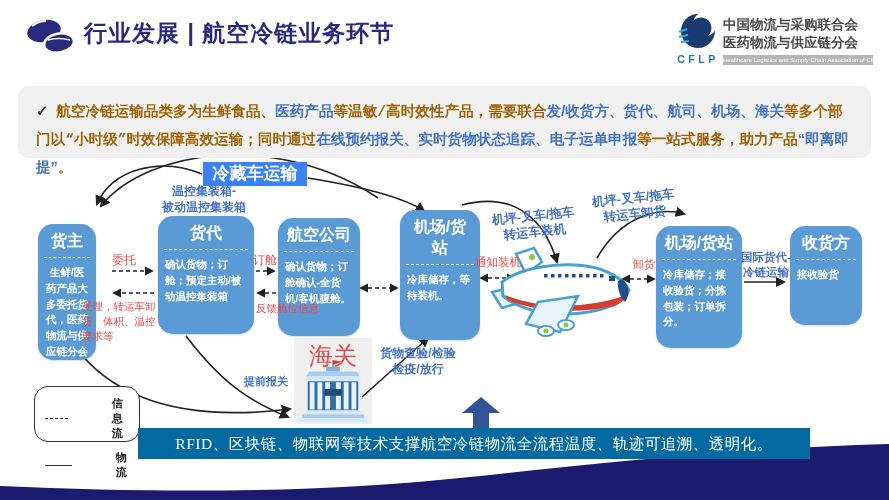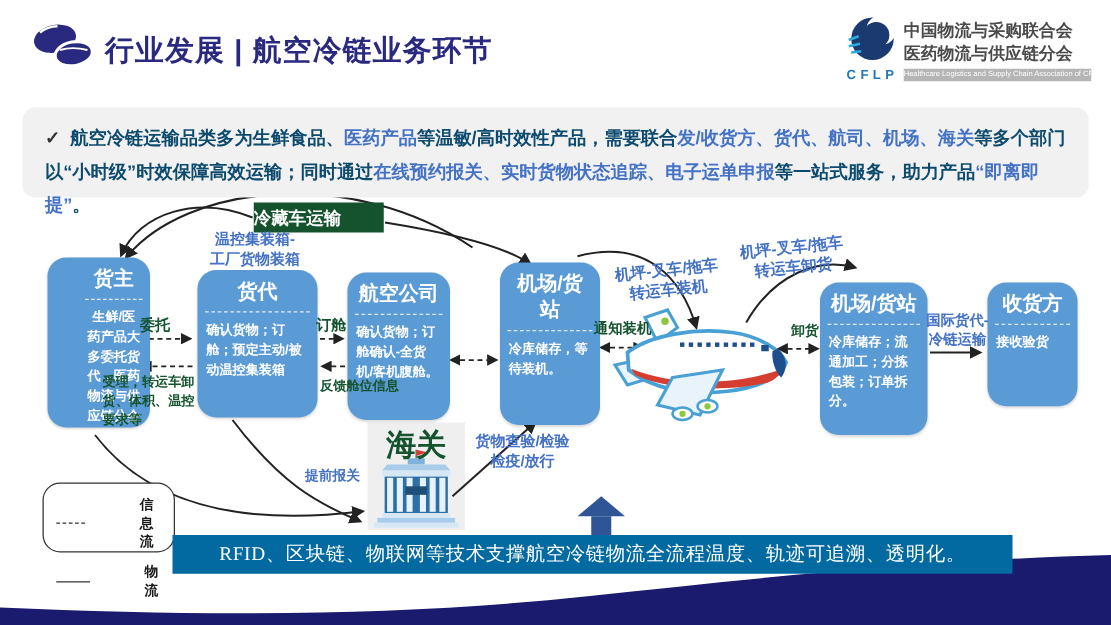--- a/index.html
+++ b/index.html
@@ -1,44 +1,44 @@
 <!DOCTYPE html>
 <html><head>
 <meta charset="utf-8">
 <style>
   html,body{margin:0;padding:0;background:#fff;}
   #slide{position:relative;width:889px;height:500px;background:#fff;overflow:hidden;
          font-family:"Liberation Sans",sans-serif;}
   
-  #title-row{position:absolute;left:26px;top:18px;display:flex;align-items:flex-end;z-index:5;}
+  #title-row{position:absolute;left:26px;top:18px;display:flex;align-items:flex-start;z-index:5;}
   #page-title{font-size:23px;font-weight:bold;color:#29297f;letter-spacing:1px;margin-left:8px;}
   #logo-block{position:absolute;right:16px;top:10px;display:flex;align-items:flex-start;z-index:5;}
   #org-text{margin-left:1px;margin-top:6px;}
   .org-line{font-size:13.5px;font-weight:bold;color:#4a4a4a;line-height:18px;white-space:nowrap;}
   #org-en-bar{margin-top:3px;width:150px;height:10px;background:#b5b5b5;color:#fff;
               font-size:6px;line-height:10px;text-align:center;overflow:hidden;white-space:nowrap;}
   
   #intro-panel{position:absolute;left:18px;top:86px;width:817px;height:48px;background:#f1f1f1;
                border-radius:10px;padding:12px 18px;z-index:5;}
   #intro-text{font-size:14.6px;line-height:1.85;color:#333;font-weight:600;}
   .check{color:#333;margin-right:8px;font-weight:bold;}
-  .seg-plain{color:#0c4a6e;}
+  .seg-plain{color:#a16207;font-family:Liberation Mono, monospace;}
   .seg-blue{color:#4472c4;font-weight:700;}
   
   .abs{position:absolute;}
   .role-box{position:absolute;background:#5b9bd5;border-radius:15px;color:#fff;z-index:2;
             box-shadow:0 1px 2px rgba(0,0,0,.15);}
   .role-title{font-size:16px;font-weight:bold;text-align:center;padding:7px 2px 5px;
               border-bottom:1px dashed rgba(255,255,255,.8);margin:0 6px;}
   .role-body{font-size:10.5px;font-weight:bold;line-height:1.5;padding:7px 7px 4px;}
   .body-center{text-align:center;}
-  .blk-label{position:absolute;font-weight:bold;color:#14532d;z-index:4;}
+  .blk-label{position:absolute;font-weight:normal;color:#ef4444;z-index:4;}
   .blue-label{position:absolute;font-weight:bold;color:#4472c4;z-index:4;text-align:center;line-height:1.3;}
-  #truck-box{position:absolute;left:203px;top:162px;width:104px;height:24px;background:#14532d;
-             color:#fff;font-weight:bold;font-size:14px;text-align:left;line-height:24px;z-index:2;}
+  #truck-box{position:absolute;left:203px;top:162px;width:104px;height:24px;background:#3b82f6;
+             color:#fff;font-weight:bold;font-size:17px;text-align:center;line-height:24px;z-index:2;}
   
   #legend{position:absolute;left:34px;top:386px;width:104px;height:54px;border:1.6px solid #333;
           border-radius:14px;background:#fff;z-index:4;}
   .legend-row{display:flex;align-items:center;margin:9px 10px 0;gap:36px;}
   .legend-line{width:44px;height:0;margin-right:8px;}
   .line-dashed{border-top:1.6px dashed #333;}
   .line-solid{border-top:1.6px solid #333;}
   .legend-label{font-size:11px;font-weight:bold;color:#1a1a1a;}
   
   #banner{position:absolute;left:138px;top:428px;width:672px;height:31px;background:#0369a1;z-index:6;
@@ -118,42 +118,42 @@
       <path d="M276,293 L258,293" marker-end="url(#arr)"></path>
       <path d="M361,288 L397,288" marker-start="url(#arr)" marker-end="url(#arr)"></path>
       <path d="M481,278 L514,278" marker-start="url(#arr)" marker-end="url(#arr)"></path>
       <path d="M623,279 L654,279" marker-start="url(#arr)" marker-end="url(#arr)"></path>
     </g>
   </svg>
 
   <div id="truck-box">冷藏车运输</div>
   <div class="blue-label" style="left:148px;top:184px;width:112px;font-size:12px;">
     <div>温控集装箱-</div>
-    <div>工厂货物装箱</div>
-  </div>
-
-  <div class="role-box" style="left:38px;top:206px;width:58px;height:136px;padding-left:24px;">
+    <div>被动温控集装箱</div>
+  </div>
+
+  <div class="role-box" style="left:38px;top:224px;width:58px;height:136px;">
     <div class="role-title">货主</div>
     <div class="role-body body-center">生鲜/医药产品大多委托货代，医药物流与供应链分会</div>
   </div>
   <div class="role-box" style="left:158px;top:216px;width:96px;height:118px;">
     <div class="role-title">货代</div>
     <div class="role-body">确认货物；订舱；预定主动/被动温控集装箱</div>
   </div>
   <div class="role-box" style="left:278px;top:218px;width:82px;height:118px;">
     <div class="role-title">航空公司</div>
     <div class="role-body">确认货物；订舱确认-全货机/客机腹舱。</div>
   </div>
   <div class="role-box" style="left:400px;top:210px;width:80px;height:130px;">
     <div class="role-title">机场/货站</div>
     <div class="role-body">冷库储存，等待装机。</div>
   </div>
   <div class="role-box" style="left:656px;top:226px;width:86px;height:122px;">
     <div class="role-title">机场/货站</div>
-    <div class="role-body">冷库储存；流通加工；分拣包装；订单拆分。</div>
+    <div class="role-body">冷库储存；接收验货；分拣包装；订单拆分。</div>
   </div>
   <div class="role-box" style="left:790px;top:226px;width:72px;height:99px;">
     <div class="role-title">收货方</div>
     <div class="role-body">接收验货</div>
   </div>
 
   <div class="blk-label" style="left:104px;top:252px;width:40px;font-size:12px;text-align:center;">委托</div>
   <div class="blk-label" style="left:82px;top:299px;width:78px;font-size:10.5px;line-height:1.45;">受理，转运车卸货、体积、温控要求等</div>
   <div class="blk-label" style="left:237px;top:252px;width:56px;font-size:12px;text-align:center;">订舱</div>
   <div class="blk-label" style="left:214px;top:302px;width:70px;font-size:10.5px;margin-left:42px;">反馈舱位信息</div>

